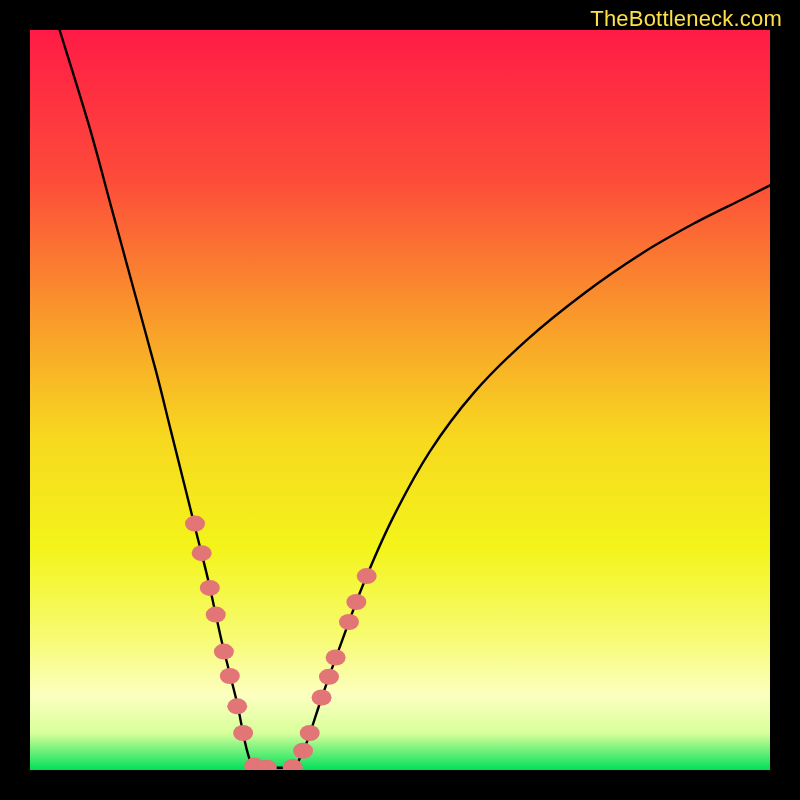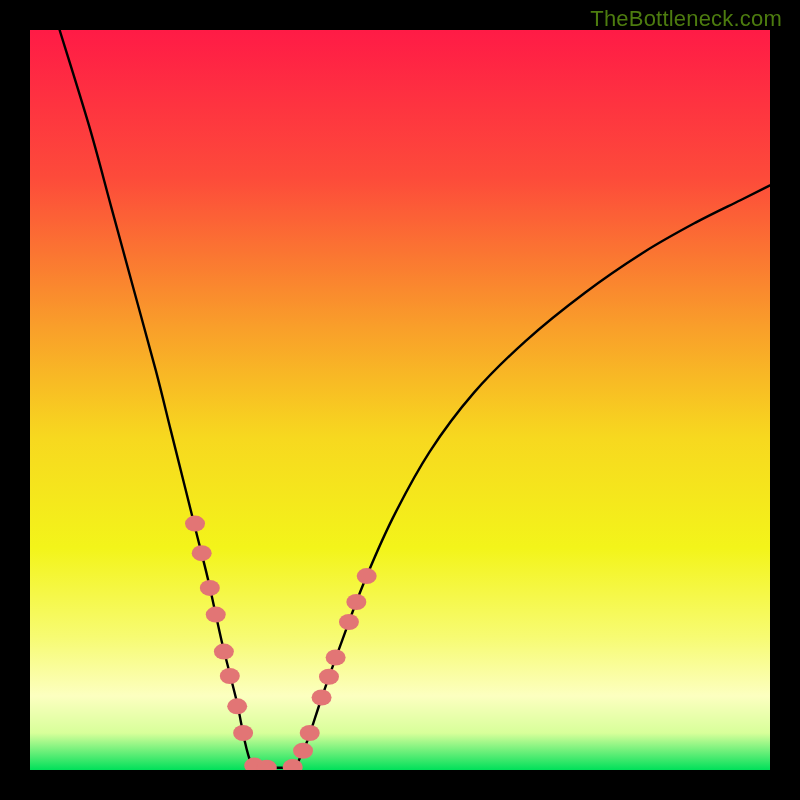--- a/index.html
+++ b/index.html
@@ -22,21 +22,21 @@
     left: 30px;
     top: 30px;
     width: 740px;
     height: 740px;
     overflow: hidden;
   }
   .watermark {
     position: absolute;
     top: 6px;
     right: 18px;
-    color: #4d7c0f;
+    color: #fde047;
     font-size: 22px;
     font-weight: 500;
     letter-spacing: 0.2px;
     z-index: 5;
   }
   svg {
     display: block;
   }
 </style>
 </head>

